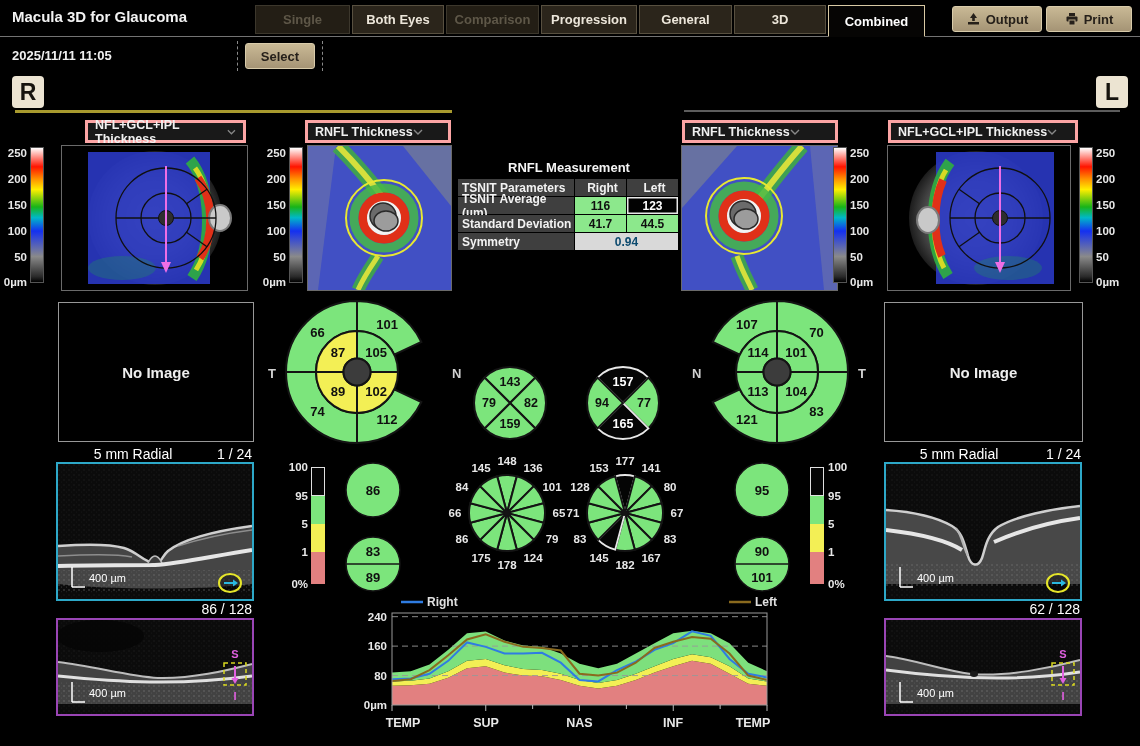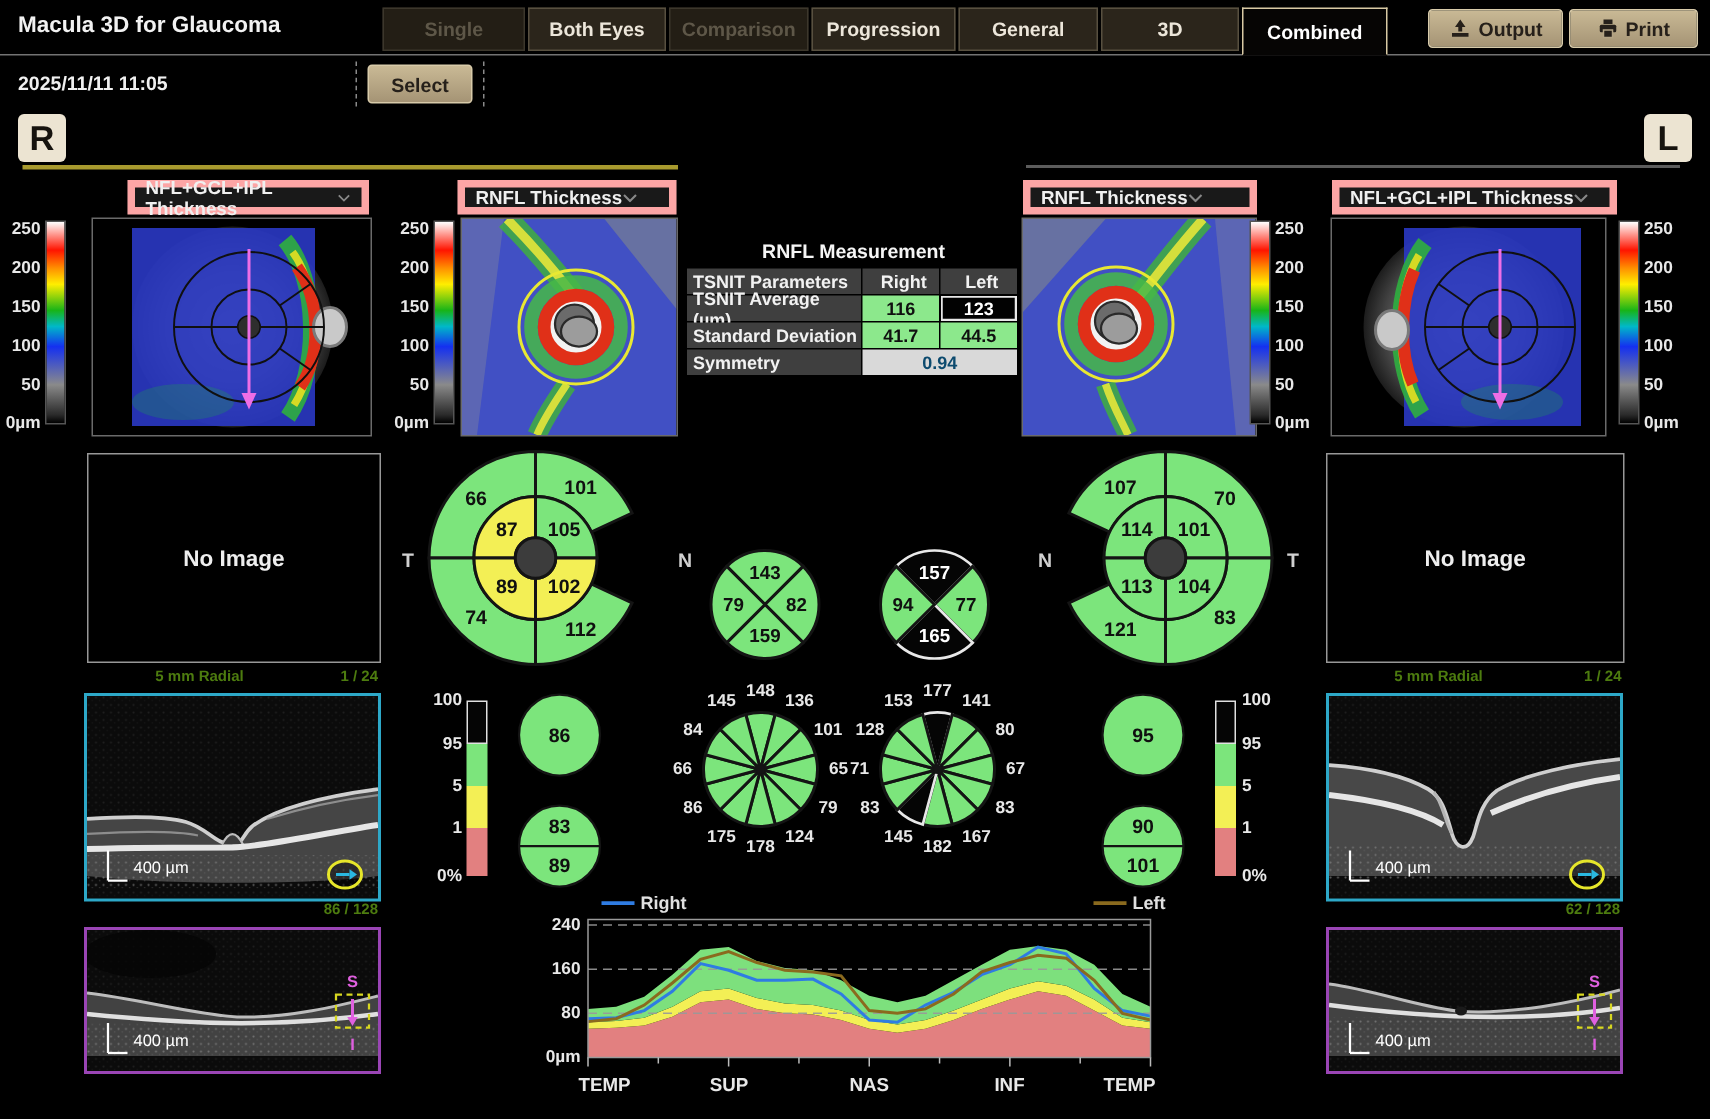--- a/index.html
+++ b/index.html
@@ -21,39 +21,39 @@
   .datetime{position:absolute;left:12px;top:48px;font-size:13px;font-weight:bold;color:#f0f0f0;}
   .vsep{position:absolute;top:41px;height:30px;width:0;border-left:1px dashed #8a8a8a;}
   .dropdown{position:absolute;box-sizing:border-box;background:#151311;border:1px solid #6e685c;border-radius:2px;
        color:#f0ece4;font-size:12.5px;font-weight:bold;display:flex;align-items:center;padding:0 8px;cursor:pointer;}
   .dropdown .dd-label{flex:1;white-space:nowrap;overflow:hidden;}
   .eye-badge{position:absolute;width:32px;height:32px;background:#ece4d2;color:#16130e;border-radius:4px;
        font-size:23px;font-weight:bold;display:flex;align-items:center;justify-content:center;}
   .sel-line-r{position:absolute;left:15px;top:110px;width:437px;height:3px;background:#a89a2e;}
   .sel-line-l{position:absolute;left:684px;top:110px;width:436px;height:2px;border:1px solid #5c5c5c;box-sizing:border-box;}
   
-  .map-dd{position:absolute;height:23px;box-sizing:border-box;background:#191919;border:5px solid #fca5a5;
+  .map-dd{position:absolute;height:23px;box-sizing:border-box;background:#191919;border:3px solid #fca5a5;
        display:flex;align-items:center;padding:0 7px;font-size:12.5px;font-weight:bold;color:#f0f0f0;cursor:pointer;}
   .map-svg{outline:1px solid #6a6a6a;background:#000;display:block;}
   .thermo{position:absolute;width:14px;
        background:linear-gradient(#ffffff 0%,#ff1400 14%,#ff9000 23%,#ffee00 31%,#18b418 44%,#00b8c8 52%,#1430f0 62%,#8a8a8a 81%,#2a2a2a 96%,#000 100%);
        border:1px solid #555;box-sizing:border-box;}
   .tick{position:absolute;font-size:11.5px;font-weight:bold;color:#e8e8e8;line-height:12px;}
   
   .rnfl-title{position:absolute;left:458px;top:160px;width:222px;text-align:center;font-size:13px;font-weight:bold;color:#f5f5f5;}
   .mtable{position:absolute;left:458px;top:179px;width:222px;display:grid;grid-template-columns:116px 51px 51px;gap:1px;}
   .mcell{height:17px;font-size:12px;font-weight:bold;display:flex;align-items:center;justify-content:center;}
   .mlabel{background:#3f3f3f;color:#f2f2f2;justify-content:flex-start;padding-left:4px;}
   .mval-green{background:#8ce88c;color:#101010;}
   .mval-high{background:#020202;color:#fff;box-shadow:inset 0 0 0 1.5px #e8e8e8;}
   .mval-neutral{background:#d9d9d9;color:#0c4a6e;grid-column:2/4;}
   .tn-label{position:absolute;font-size:13px;font-weight:bold;color:#d0d0d0;}
   .noimage{position:absolute;border:1px solid #989898;background:#000;display:flex;align-items:center;justify-content:center;
        font-size:15px;font-weight:bold;color:#eee;}
-  .lbl{position:absolute;font-size:10px;font-weight:bold;color:#4d7c0f;}
+  .lbl{position:absolute;font-size:14px;font-weight:normal;color:#ffffff;}
   .oct{position:absolute;display:block;background:#0a0a0a;}
   .oct.cyan{outline:2px solid #2da8c8;}
   .oct.purple{outline:2px solid #9a45b5;}
 </style>
 </head>
 <body>
 
 <div id="stage">
 
   <div class="titlebar">

